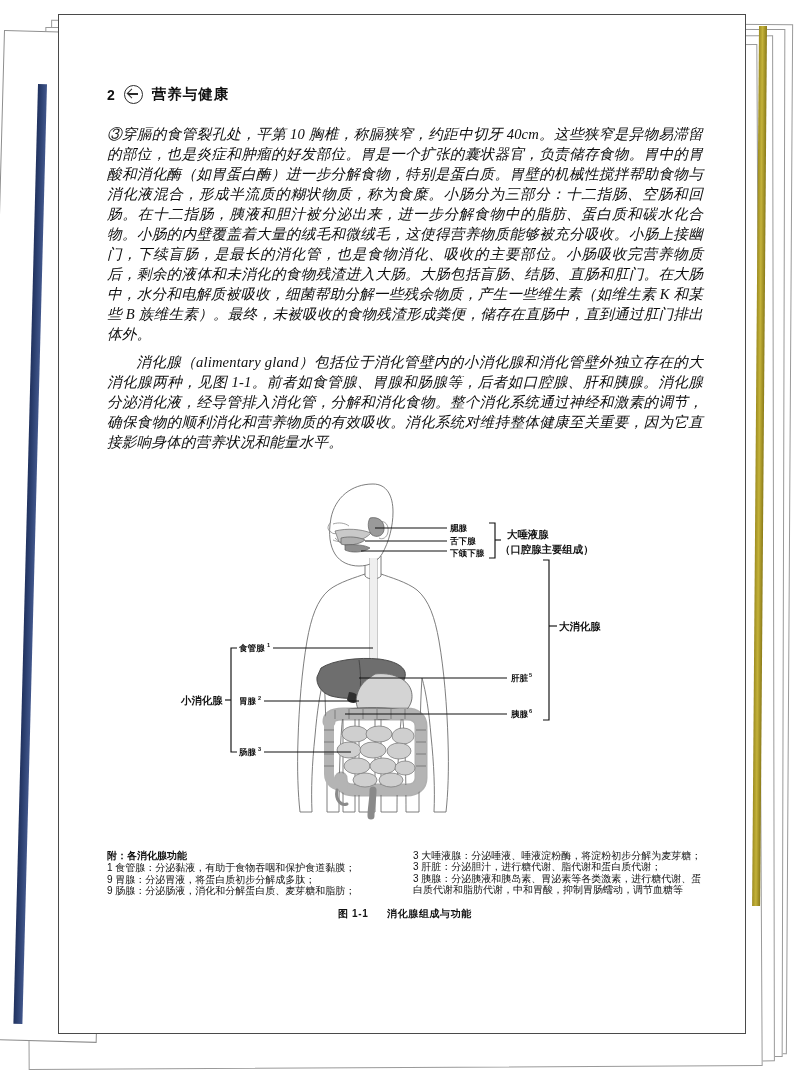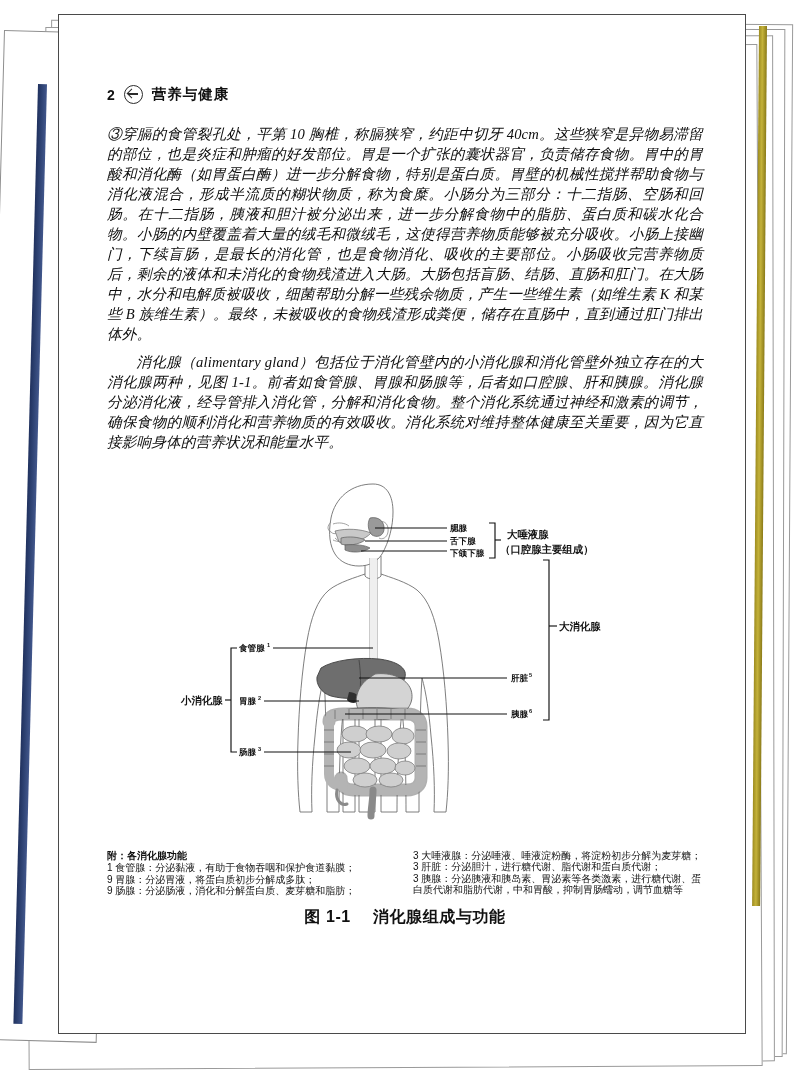--- a/index.html
+++ b/index.html
@@ -181,21 +181,21 @@
     margin-bottom: 1px;
   }
   .fig-note-line { white-space: nowrap; }
   .fig-note-line.wrap { white-space: normal; }
 
   .fig-caption {
     margin-top: 10px;
     text-align: center;
     font-family: "Liberation Sans", sans-serif;
     font-weight: bold;
-    font-size: 16px;
+    font-size: 10px;
     letter-spacing: 0.6px;
     color: #111;
   }
   .fig-caption .cap-gap { display: inline-block; width: 12px; }
 
   
   .lbl {
     font-family: "Liberation Sans", sans-serif;
     font-size: 8.6px;
     font-weight: bold;

